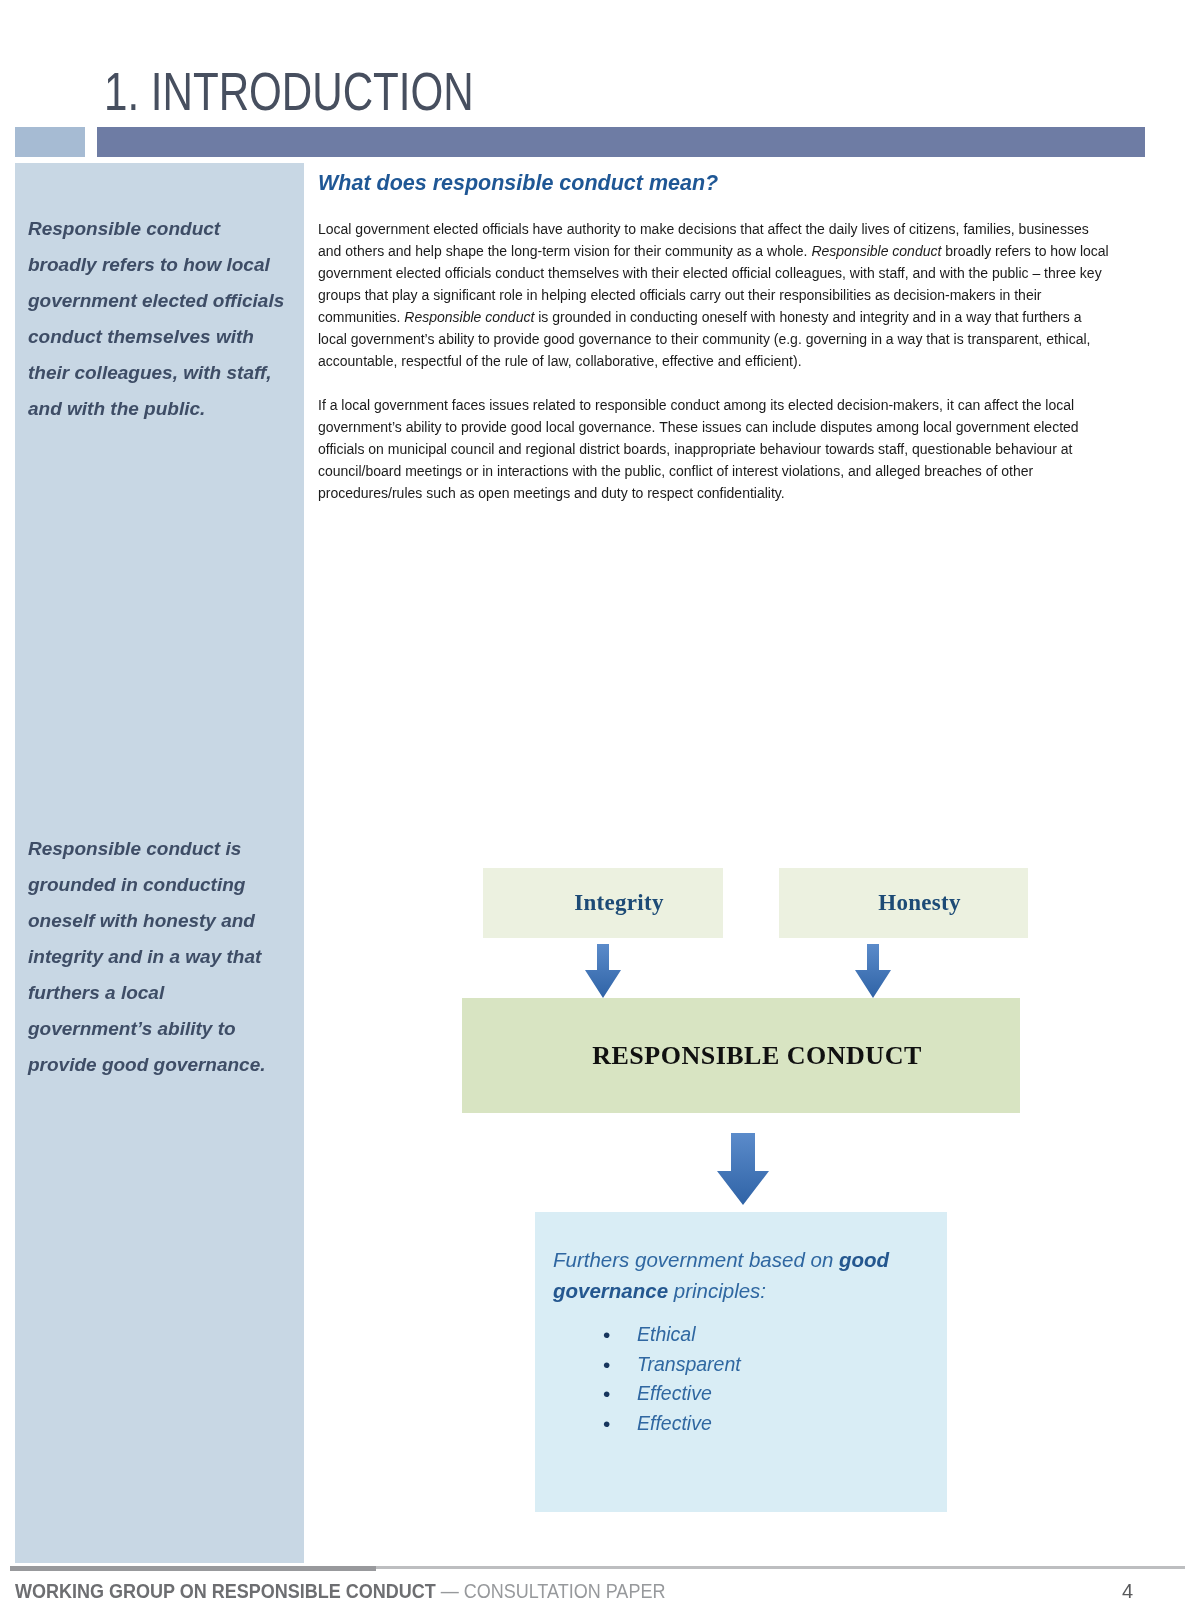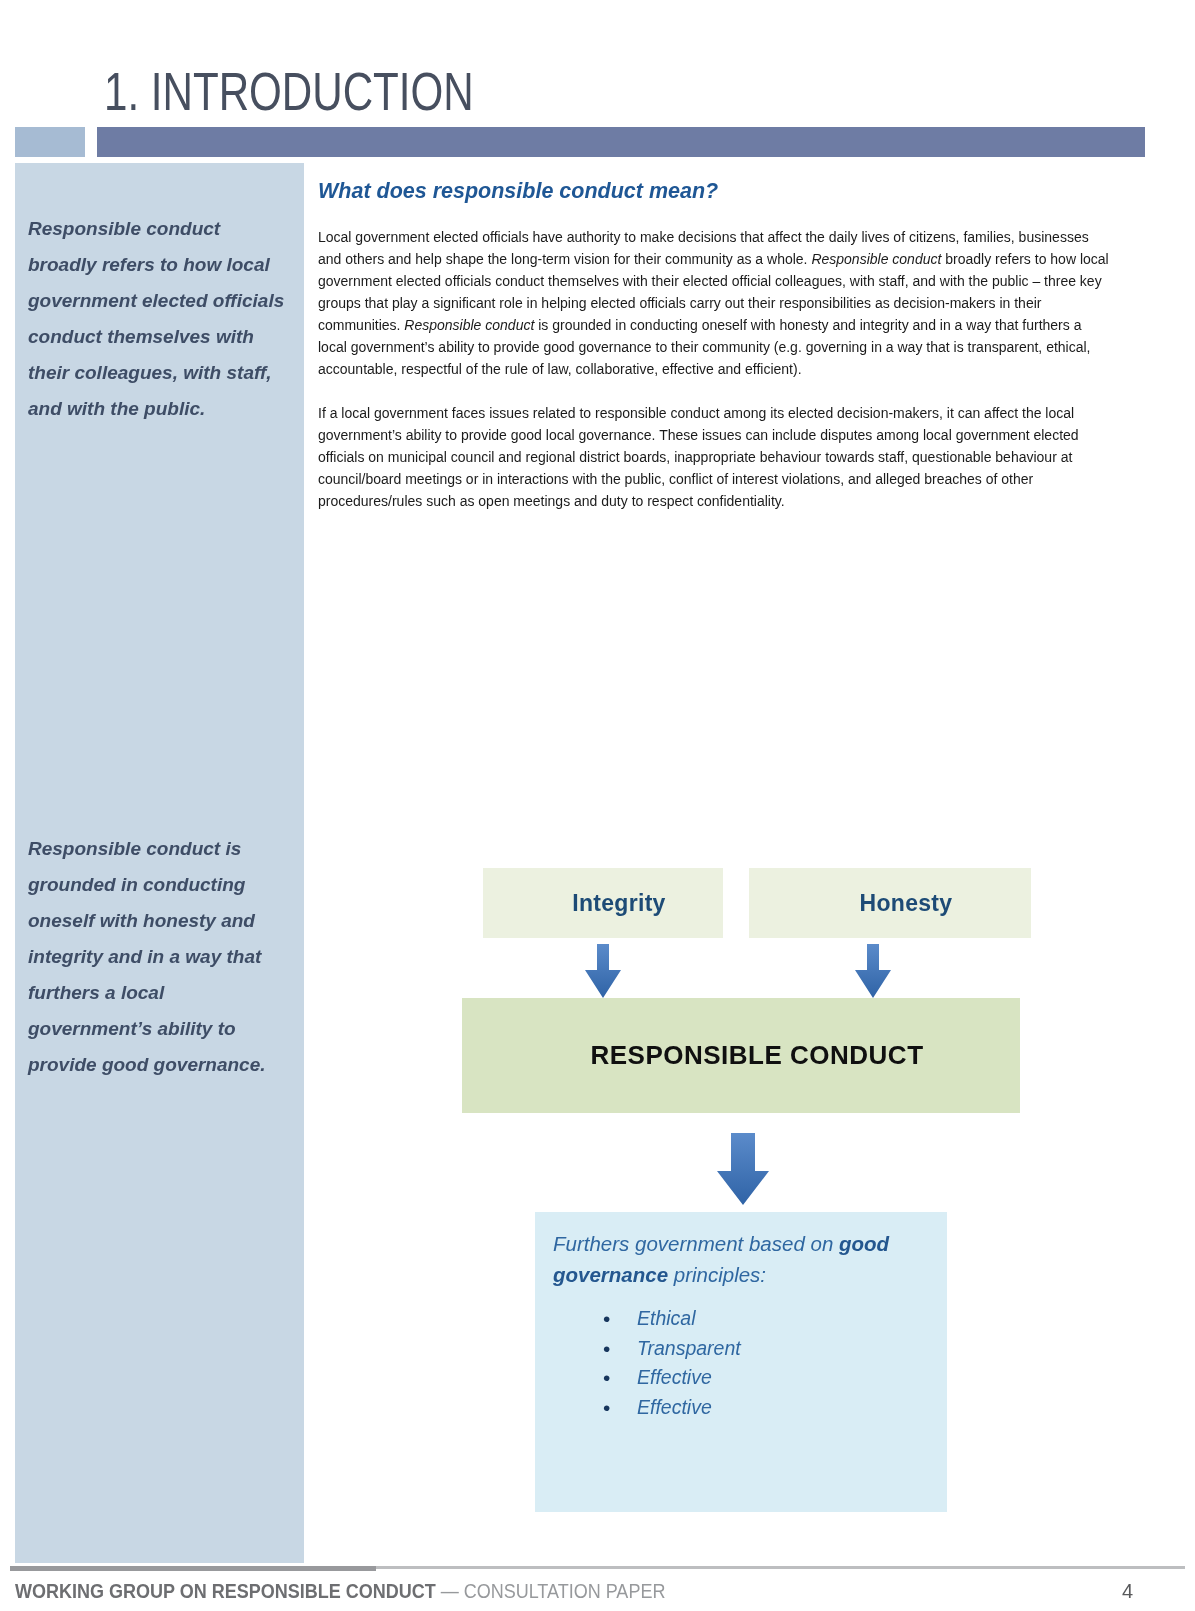--- a/index.html
+++ b/index.html
@@ -41,54 +41,54 @@
     font-size: 19px; line-height: 36px;
     color: #3E4D66;
   }
   .pull-quote.q1 { top: 48px; }
   .pull-quote.q2 { top: 668px; }
 
   
   .main-col { position: absolute; left: 318px; top: 163px; width: 792px; }
   .section-heading {
     font-size: 21.5px; font-weight: bold; font-style: italic;
-    color: #1F5795; margin-top: 16px;
+    color: #1F5795; margin-top: 8px;
   }
   .body-para {
     font-size: 14px; line-height: 22px; color: #1b1b1b;
     margin-top: 22px;
   }
   .body-para em { font-style: italic; }
 
   
   .diag-box {
     position: absolute;
     display: flex; align-items: center; justify-content: center;
-    font-family: Liberation Sans, sans-serif;
+    font-family: Liberation Serif, serif;
     padding-left: 32px;
   }
   .box-light { background: #ECF1E0; }
   .box-integrity { left: 483px; top: 868px; width: 240px; height: 70px; }
-  .box-honesty  { left: 749px; top: 868px; width: 282px; height: 70px; }
+  .box-honesty  { left: 779px; top: 868px; width: 249px; height: 70px; }
   .box-label { font-size: 23px; font-weight: bold; color: #1D4B76; letter-spacing: 0.3px; }
   .box-result {
     left: 462px; top: 998px; width: 558px; height: 115px;
     background: #D8E4C2;
   }
   .result-label { font-size: 26px; font-weight: bold; color: #101010; letter-spacing: 0.5px; }
   .arrow { position: absolute; }
   .arrow-integrity { left: 585px; top: 944px; }
   .arrow-honesty  { left: 855px; top: 944px; }
   .arrow-big      { left: 717px; top: 1133px; }
 
   .principles-box {
     position: absolute; left: 535px; top: 1212px;
     width: 412px; height: 300px;
     background: #D9EDF5;
-    padding: 16px 18px 0 18px;
+    padding: 32px 18px 0 18px;
   }
   .principles-heading {
     font-style: italic; font-size: 20.5px; line-height: 31px;
     color: #2F67A1; font-weight: 500;
   }
   .principles-heading b { font-weight: bold; color: #24578F; }
   .principles-list { list-style: none; margin: 14px 0 0 50px; }
   .principles-list li {
     position: relative; padding-left: 34px;
     font-style: italic; font-size: 19.5px; line-height: 29.6px;

